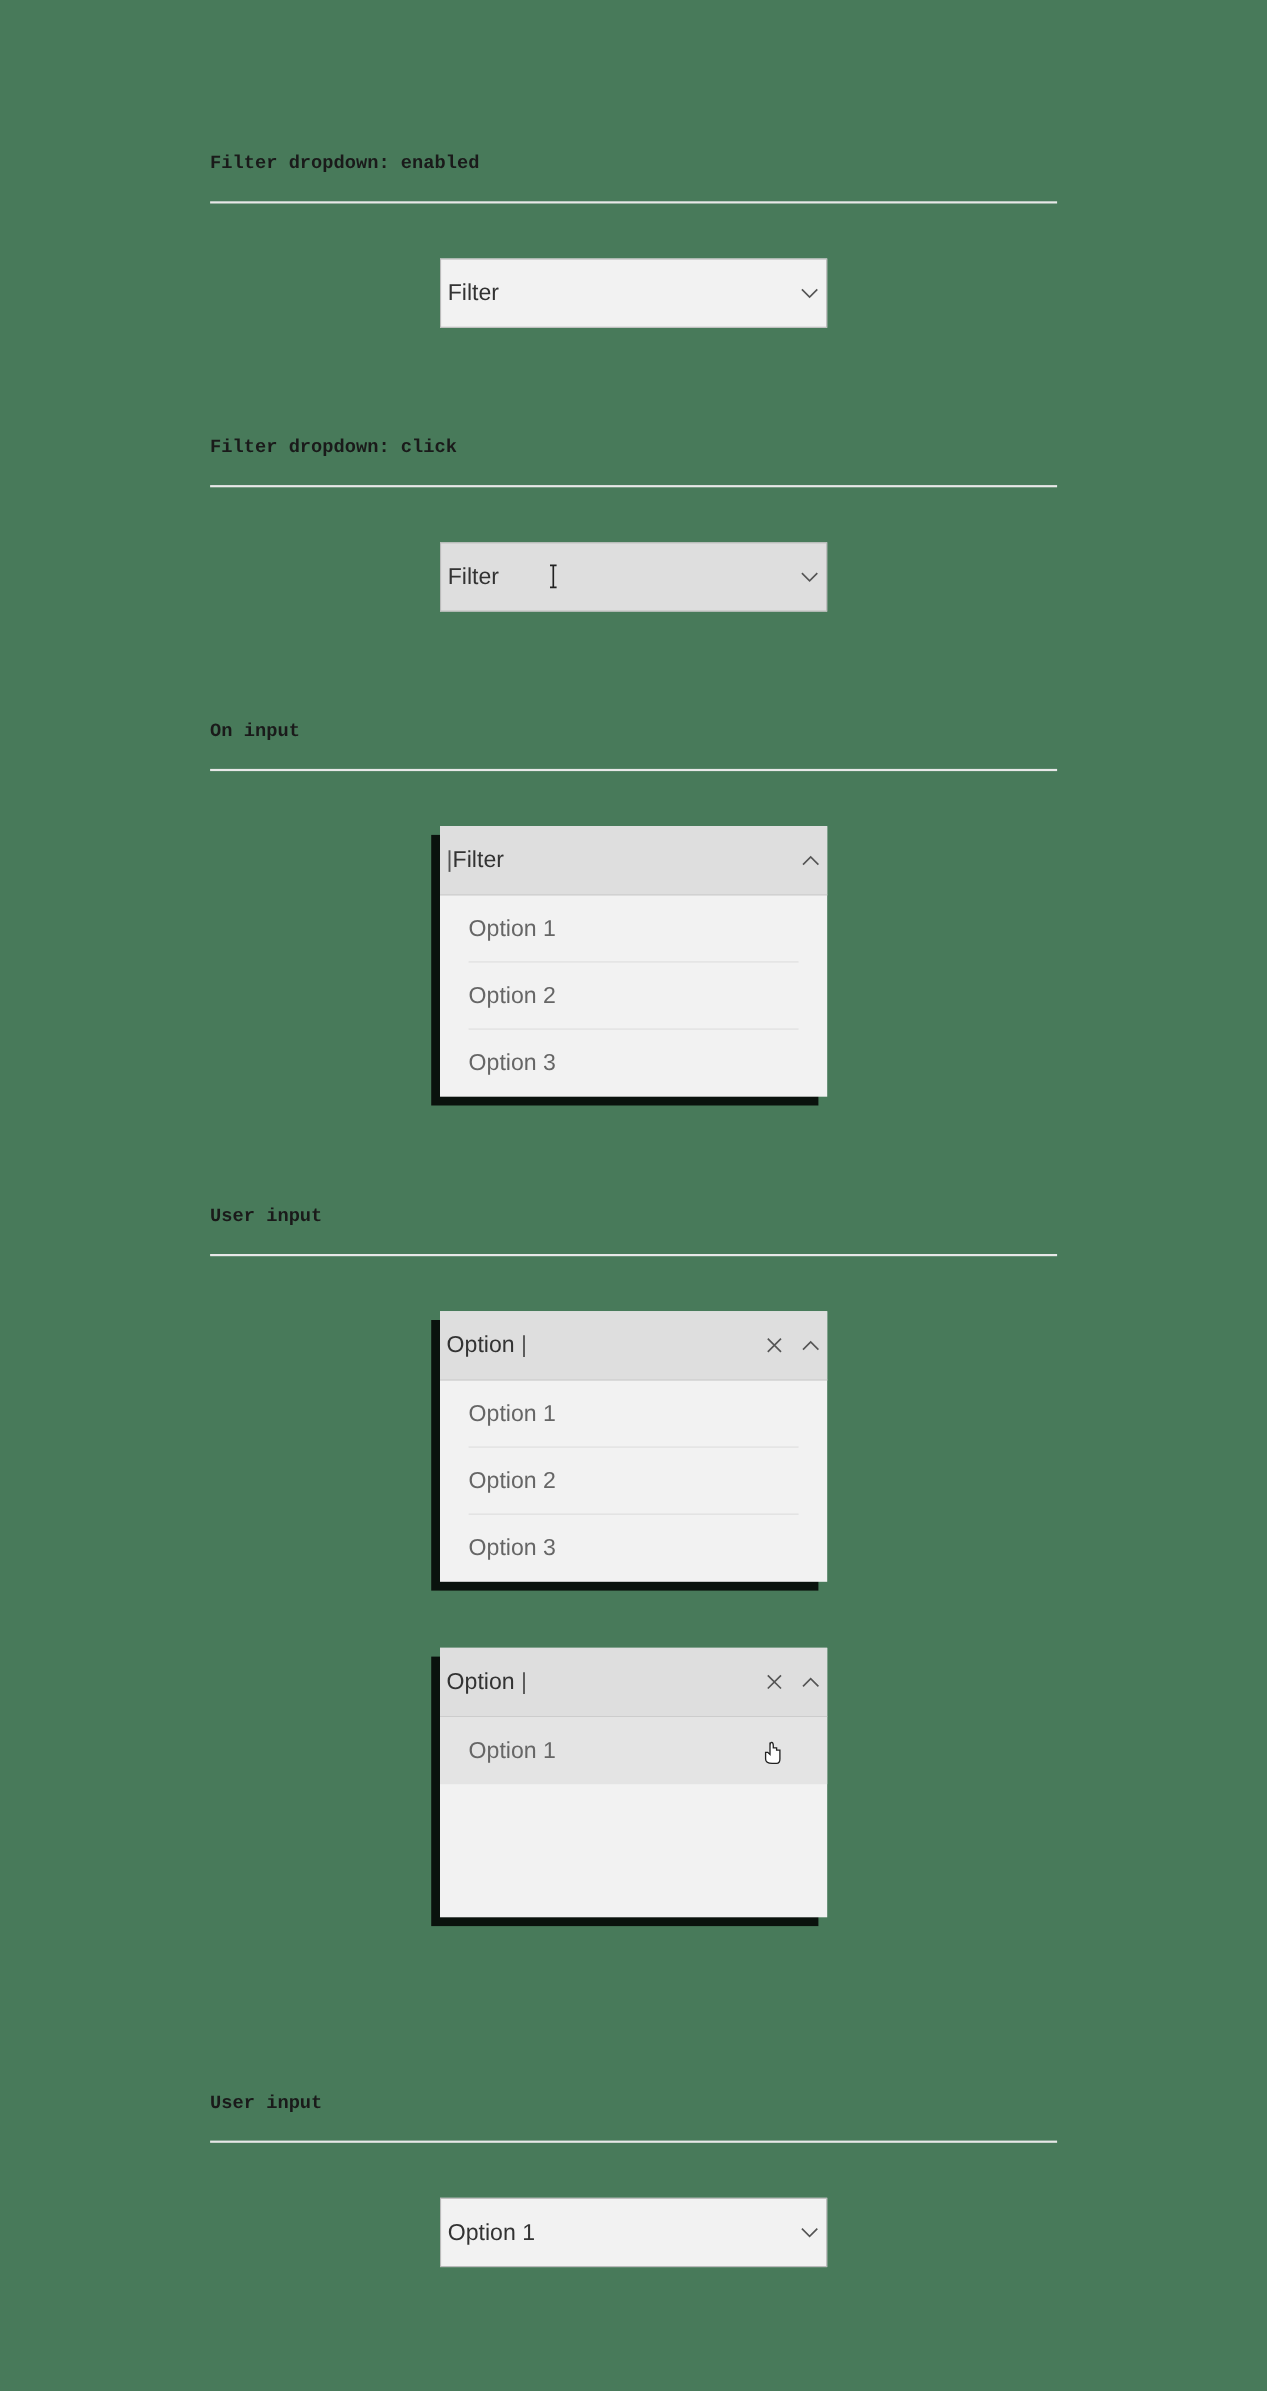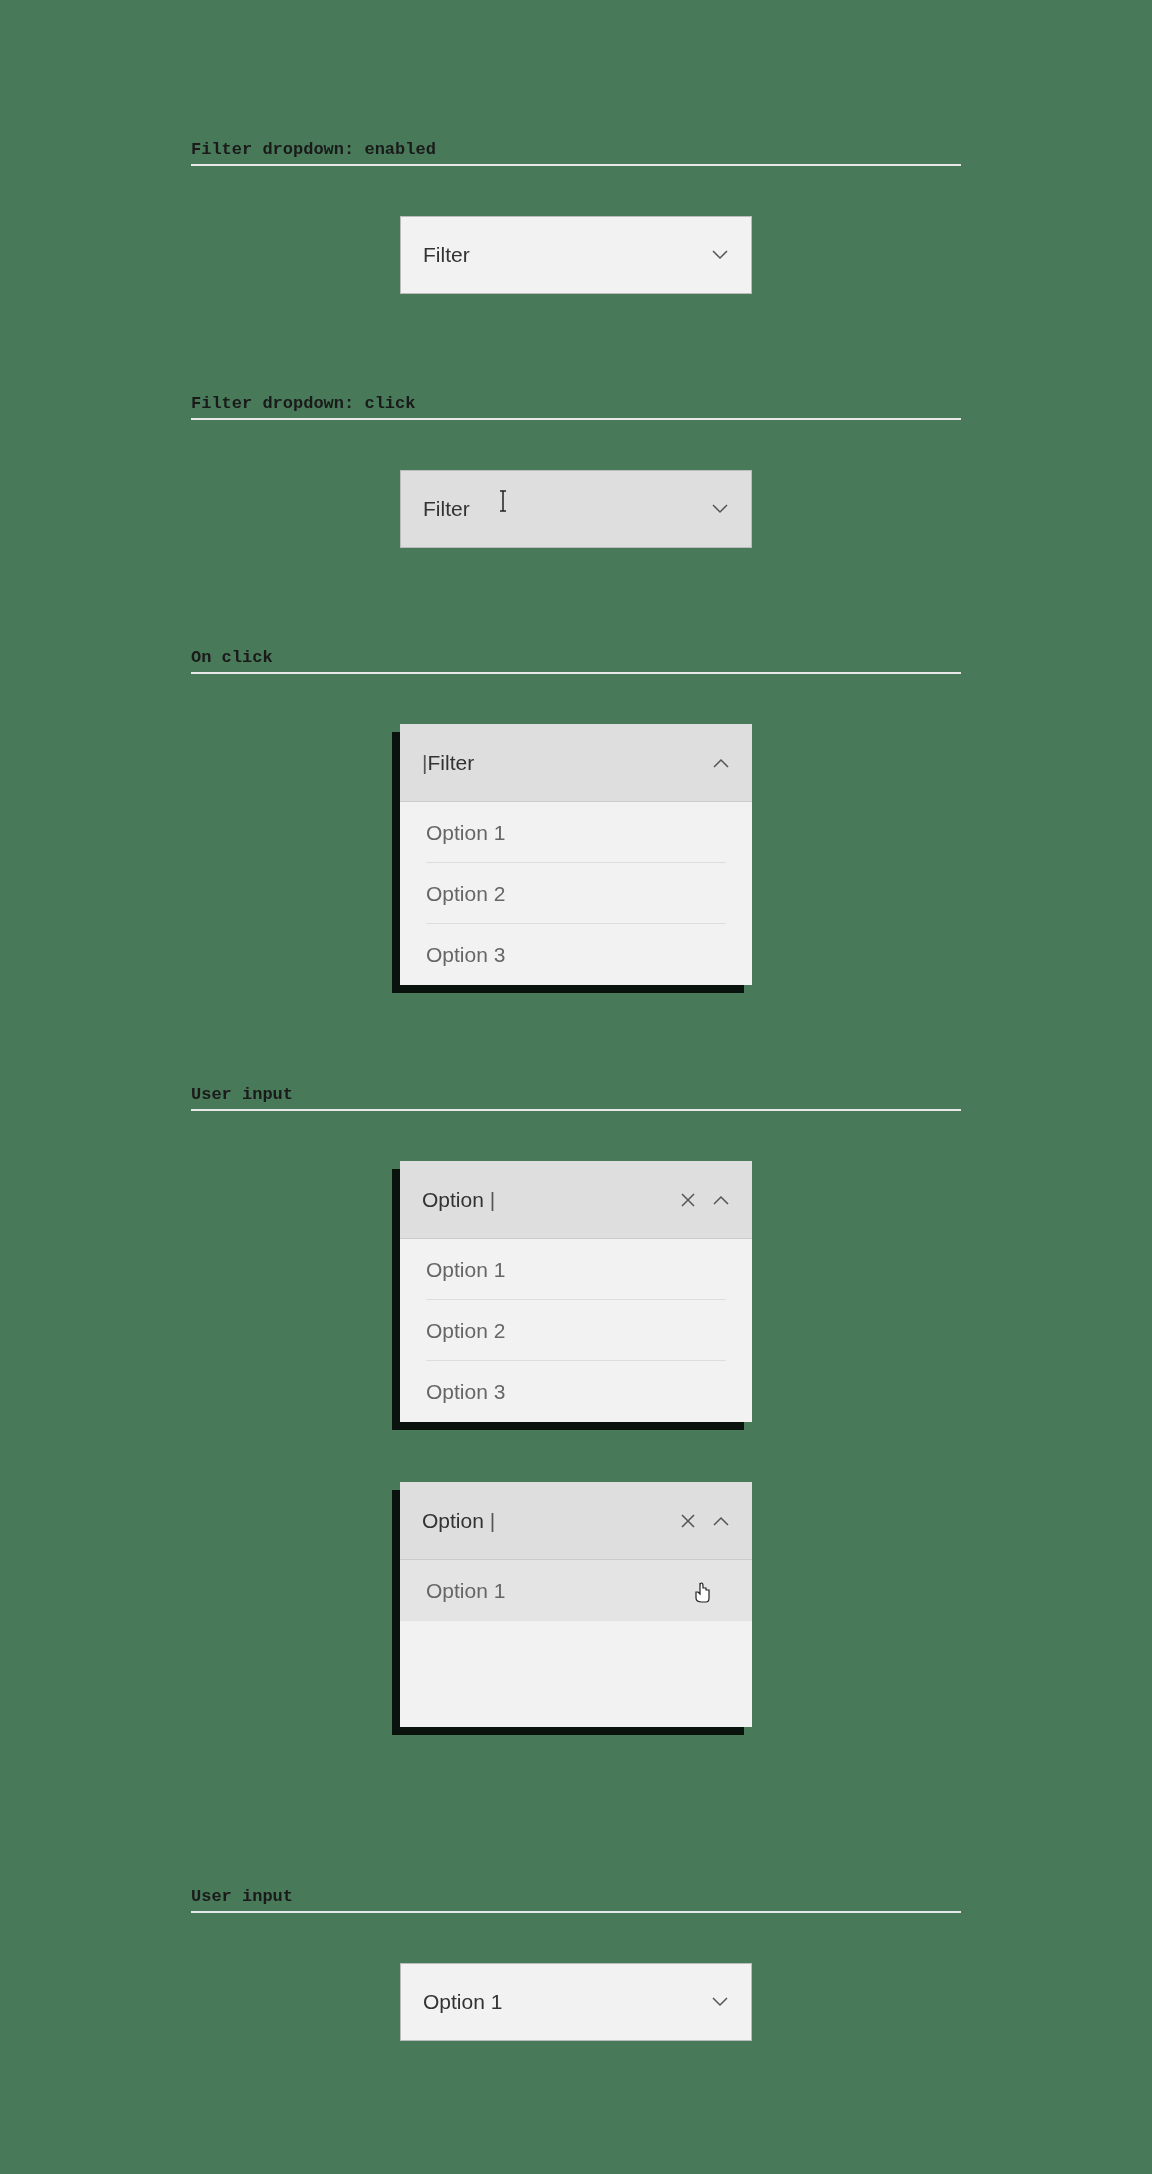--- a/index.html
+++ b/index.html
@@ -17,36 +17,36 @@
     .section {
       width: 770px;
       margin: 0 auto;
       margin-bottom: 100px;
     }
     .section-label {
       font-family: "Courier New", monospace;
       font-size: 17px;
       color: #1a1a1a;
       font-weight: 600;
-      padding-bottom: 5px;
+      padding-bottom: 24px;
       border-bottom: 2px solid #e8e8e8;
       margin-bottom: 50px;
     }
     .dropdown-container {
       width: 352px;
       margin: 0 auto;
     }
     .dropdown {
       background-color: #f2f2f2;
       border: 1px solid #bbb;
-      height: 78px;
+      height: 63px;
       display: flex;
       align-items: center;
       justify-content: space-between;
-      padding: 0 22px;
+      padding: 0 6px;
       position: relative;
     }
     .dropdown.hover {
       background-color: #dedede;
     }
     .dropdown.open {
       background-color: #dedede;
       border: none;
       border-bottom: 1px solid #ccc;
     }
@@ -177,21 +177,21 @@
       <span class="chevron">
         <svg viewBox="0 0 16 10">
             <path d="M1 1 L8 8 L15 1" stroke="#555" stroke-width="1.5" fill="none"></path>
           </svg>
       </span>
     </div>
   </div>
 </div>
 
 <div class="section">
-  <div class="section-label">On click</div>
+  <div class="section-label">On input</div>
   <div class="dropdown-container">
     <div class="dropdown-menu">
       <div class="dropdown open">
         <span class="dropdown-text placeholder-prefix">Filter</span>
         <span class="chevron">
           <svg viewBox="0 0 16 10">
               <path d="M1 9 L8 2 L15 9" stroke="#555" stroke-width="1.5" fill="none"></path>
             </svg>
         </span>
       </div>

